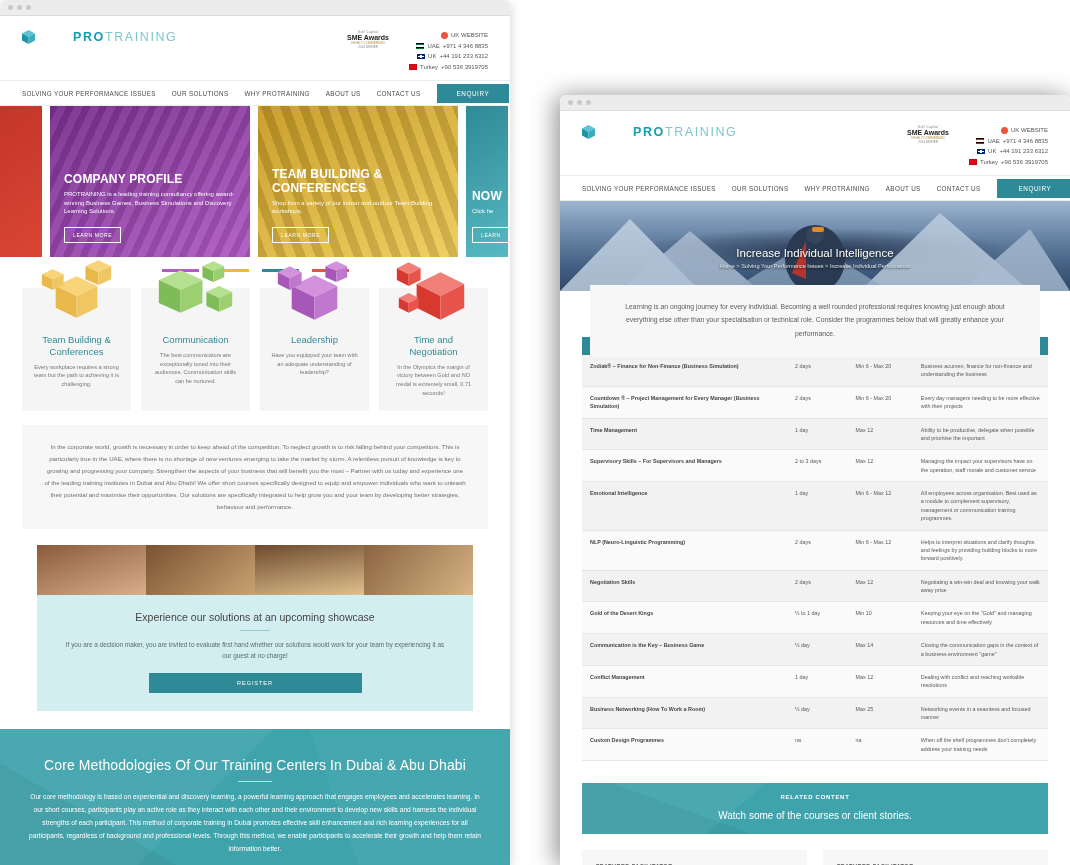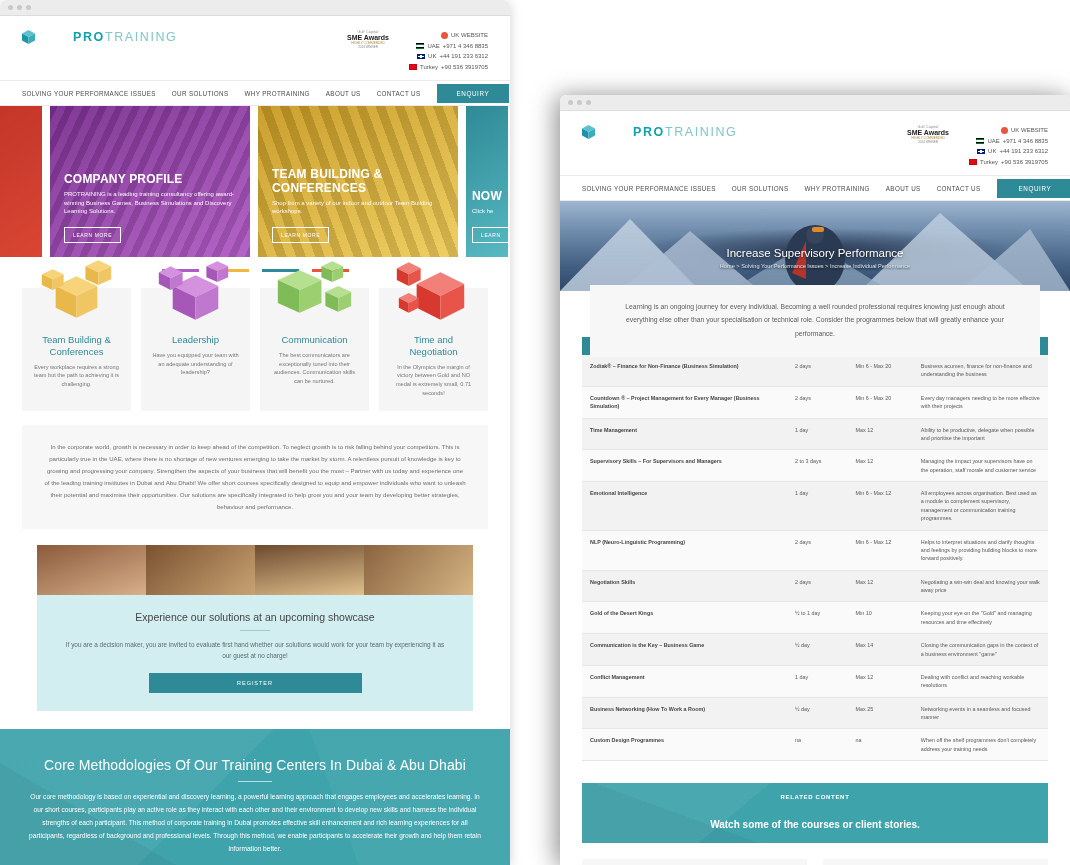--- a/index.html
+++ b/index.html
@@ -152,21 +152,21 @@
   table.prog tr.plain td { background:#fafafa; }
   col.c1{width:44%} col.c2{width:13%} col.c3{width:14%} col.c4{width:29%}
 
   .related { margin:22px 0 0; background:#3fa3ac; color:#fff; text-align:center;
              padding:11px 0 13px; position:relative; overflow:hidden; }
   .related:before { content:""; position:absolute; inset:0;
     background: linear-gradient(140deg, rgba(255,255,255,.06) 0 35%, transparent 35%),
                 linear-gradient(20deg, rgba(0,0,0,.05) 0 28%, transparent 28%); }
   .related > * { position:relative; }
   .related .r1 { font-size:6px; font-weight:700; letter-spacing:.7px; }
-  .related .r2 { font-size:10px; font-weight:700; margin-top:19px; }
+  .related .r2 { font-size:10px; font-weight:400; margin-top:10px; }
 
   .facilitators { display:flex; gap:16px; margin-top:16px; }
   .fac { flex:1; background:#f7f7f7; padding:13px 14px 16px; }
   .fac .k { font-size:5.6px; font-weight:700; color:#5a5a5a; letter-spacing:.45px; }
 </style>
 </head>
 <body>
 
 <div class="stage">
 
@@ -286,61 +286,61 @@
                 </g>
             </svg>
           </span>
           <h3>Team Building &amp; Conferences</h3>
           <p>Every workplace requires a strong team but the path to achieving it is challenging.</p>
         </div>
         <div class="fcard">
           <span class="cubes">
             <svg width="100%" height="70" viewBox="0 0 110 70">
               <g>
+                  <polygon points="18,22 40,12 62,22 40,32" fill="#b5e08f"></polygon>
+                  <polygon points="18,22 40,32 40,55 18,45" fill="#7fbb56"></polygon>
+                  <polygon points="62,22 40,32 40,55 62,45" fill="#9ccf70"></polygon>
+                </g>
+              <g>
+                  <polygon points="62,8 73,3 84,8 73,13" fill="#b5e08f"></polygon>
+                  <polygon points="62,8 73,13 73,24 62,19" fill="#7fbb56"></polygon>
+                  <polygon points="84,8 73,13 73,24 84,19" fill="#9ccf70"></polygon>
+                </g>
+              <g>
+                  <polygon points="66,34 79,28 92,34 79,40" fill="#b5e08f"></polygon>
+                  <polygon points="66,34 79,40 79,54 66,48" fill="#7fbb56"></polygon>
+                  <polygon points="92,34 79,40 79,54 92,48" fill="#9ccf70"></polygon>
+                </g>
+            </svg>
+          </span>
+          <h3>Communication</h3>
+          <p>The best communicators are exceptionally tuned into their audiences. Communication skills can be nurtured.</p>
+        </div>
+        <div class="fcard">
+          <span class="cubes">
+            <svg width="100%" height="70" viewBox="0 0 110 70">
+              <g>
                   <polygon points="32,28 55,17 78,28 55,39" fill="#d391de"></polygon>
                   <polygon points="32,28 55,39 55,62 32,51" fill="#a757b8"></polygon>
                   <polygon points="78,28 55,39 55,62 78,51" fill="#c078cf"></polygon>
                 </g>
               <g>
                   <polygon points="18,14 30,8 42,14 30,20" fill="#d391de"></polygon>
                   <polygon points="18,14 30,20 30,32 18,26" fill="#a757b8"></polygon>
                   <polygon points="42,14 30,20 30,32 42,26" fill="#c078cf"></polygon>
                 </g>
               <g>
                   <polygon points="66,8 77,3 88,8 77,13" fill="#d391de"></polygon>
                   <polygon points="66,8 77,13 77,24 66,19" fill="#a757b8"></polygon>
                   <polygon points="88,8 77,13 77,24 88,19" fill="#c078cf"></polygon>
                 </g>
             </svg>
           </span>
           <h3>Leadership</h3>
           <p>Have you equipped your team with an adequate understanding of leadership?</p>
-        </div>
-        <div class="fcard">
-          <span class="cubes">
-            <svg width="100%" height="70" viewBox="0 0 110 70">
-              <g>
-                  <polygon points="18,22 40,12 62,22 40,32" fill="#b5e08f"></polygon>
-                  <polygon points="18,22 40,32 40,55 18,45" fill="#7fbb56"></polygon>
-                  <polygon points="62,22 40,32 40,55 62,45" fill="#9ccf70"></polygon>
-                </g>
-              <g>
-                  <polygon points="62,8 73,3 84,8 73,13" fill="#b5e08f"></polygon>
-                  <polygon points="62,8 73,13 73,24 62,19" fill="#7fbb56"></polygon>
-                  <polygon points="84,8 73,13 73,24 84,19" fill="#9ccf70"></polygon>
-                </g>
-              <g>
-                  <polygon points="66,34 79,28 92,34 79,40" fill="#b5e08f"></polygon>
-                  <polygon points="66,34 79,40 79,54 66,48" fill="#7fbb56"></polygon>
-                  <polygon points="92,34 79,40 79,54 92,48" fill="#9ccf70"></polygon>
-                </g>
-            </svg>
-          </span>
-          <h3>Communication</h3>
-          <p>The best communicators are exceptionally tuned into their audiences. Communication skills can be nurtured.</p>
         </div>
         <div class="fcard">
           <span class="cubes">
             <svg width="100%" height="70" viewBox="0 0 110 70">
               <g>
                   <polygon points="38,26 62,14 86,26 62,38" fill="#f08078"></polygon>
                   <polygon points="38,26 62,38 62,62 38,50" fill="#d8392e"></polygon>
                   <polygon points="86,26 62,38 62,62 86,50" fill="#e8544a"></polygon>
                 </g>
               <g>
@@ -459,21 +459,21 @@
           <polygon points="60,90 130,30 200,90" fill="#aebfd3" opacity=".8"></polygon>
           <polygon points="300,90 380,12 470,90" fill="#c0d0e0" opacity=".8"></polygon>
           <polygon points="400,90 470,28 510,90" fill="#a9bccf" opacity=".8"></polygon>
           <polygon points="170,90 250,40 330,90" fill="#8fa6bf" opacity=".7"></polygon>
           <ellipse cx="255" cy="58" rx="30" ry="34" fill="#2a3a52"></ellipse>
           <ellipse cx="255" cy="34" rx="9" ry="9" fill="#37455c"></ellipse>
           <path d="M246 40 L232 72 L246 78 Z" fill="#b5342c"></path>
           <rect x="252" y="26" width="12" height="5" rx="2" fill="#e08a2a"></rect>
         </svg>
       </div>
-      <div class="hero-title">Increase Supervisory Performance</div>
+      <div class="hero-title">Increase Individual Intelligence</div>
       <div class="crumb">Home  &gt;  Solving Your Performance Issues  &gt;  Increase Individual Performance</div>
     </div>
 
     <div class="intro">
       <p>Learning is an ongoing journey for every individual. Becoming a well rounded professional requires knowing just enough about everything else other than your specialisation or technical role. Consider the programmes below that will greatly enhance your performance.</p>
     </div>
 
     <div class="fw-body">
       <table class="prog">
         <colgroup>

